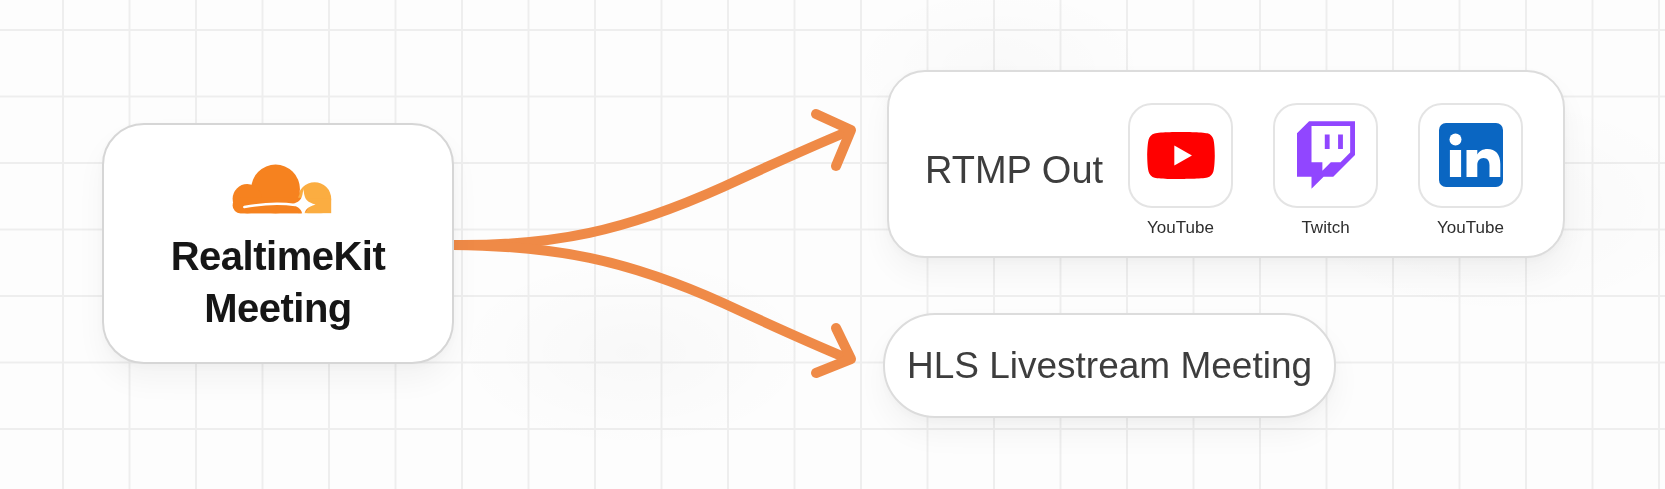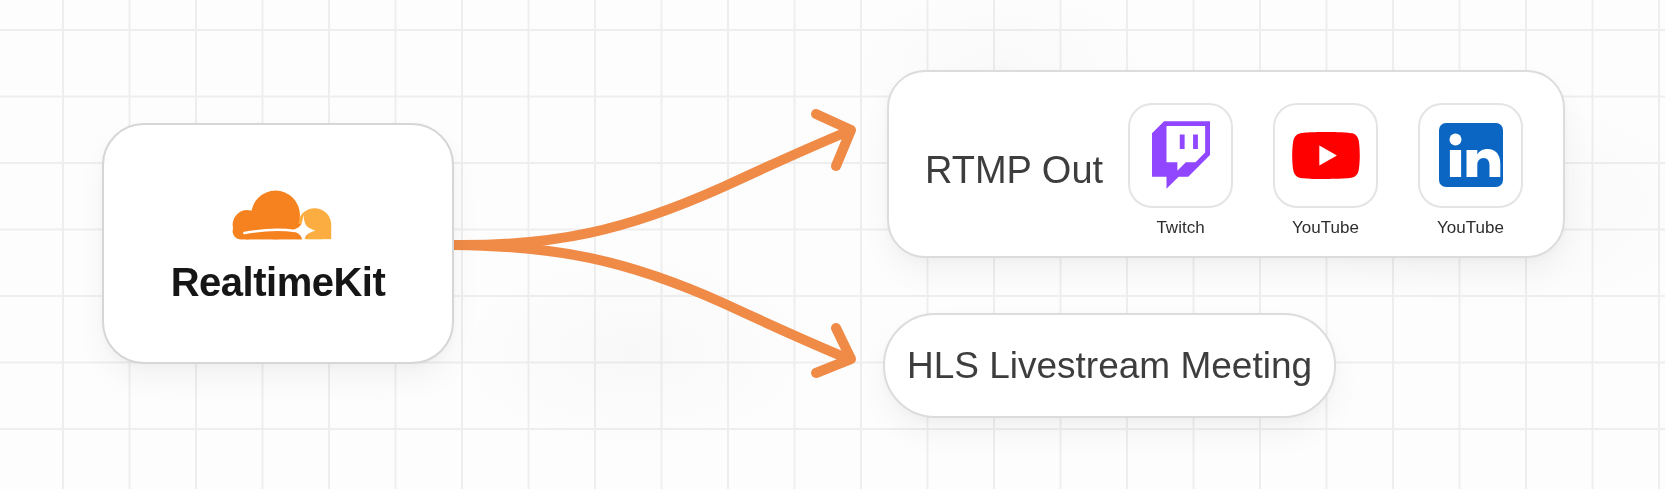--- a/index.html
+++ b/index.html
@@ -97,46 +97,47 @@
         <rect x="16" y="38" width="78" height="16" rx="8" fill="#F6821F"></rect>
       </g>
       <g>
         <path d="M28 47.5 C 50 43.5 66 43.5 80 45.5" stroke="#ffffff" stroke-width="2.6" stroke-linecap="round" fill="none"></path>
         <path d="M88.5 29 C 90 40 91 41.5 101 45 C 91 48.5 90 50 88.5 61 C 87 50 86 48.5 76 45 C 86 41.5 87 40 88.5 29 Z" fill="#ffffff"></path>
       </g>
       <rect x="0" y="54.5" width="125" height="2" fill="#ffffff"></rect>
     </svg>
     <div class="source-title">
       <div>RealtimeKit</div>
+      <div>Meeting</div>
     </div>
   </div>
 
   <div class="node rtmp">
     <div class="rtmp-label">RTMP Out</div>
     <div class="destinations">
+
+      <div class="destination">
+        <div class="icon-card">
+          <svg width="68" height="47" viewBox="0 0 159 110">
+            <path d="M155.3 17.2c-1.8-6.8-7.2-12.2-14-14C129 0 79.5 0 79.5 0S30 0 17.7 3.3c-6.8 1.8-12.2 7.2-14 14C.4 29.5.4 55 .4 55s0 25.5 3.3 37.8c1.8 6.8 7.2 12.2 14 14C30 110 79.5 110 79.5 110s49.5 0 61.8-3.3c6.8-1.8 12.2-7.2 14-14 3.3-12.3 3.3-37.8 3.3-37.8s0-25.4-3.3-37.7z" fill="#FF0000"></path>
+            <path fill="#ffffff" d="M63.9 78.6L105.1 55 63.9 31.4z"></path>
+          </svg>
+        </div>
+        <div class="destination-label">YouTube</div>
+      </div>
 
       <div class="destination">
         <div class="icon-card">
           <svg width="58" height="68" viewBox="0 0 2400 2800">
             <path fill="#ffffff" d="M2200 1300l-400 400h-400l-350 350v-350H600V200h1600z"></path>
             <path d="M500 0L0 500v1800h600v500l500-500h400l900-900V0H500zm1700 1300l-400 400h-400l-350 350v-350H600V200h1600v1100z" fill="#9146FF"></path>
             <path d="M1700 550h200v600h-200zm-550 0h200v600h-200z" fill="#9146FF"></path>
           </svg>
         </div>
         <div class="destination-label">Twitch</div>
-      </div>
-
-      <div class="destination">
-        <div class="icon-card">
-          <svg width="68" height="47" viewBox="0 0 159 110">
-            <path d="M155.3 17.2c-1.8-6.8-7.2-12.2-14-14C129 0 79.5 0 79.5 0S30 0 17.7 3.3c-6.8 1.8-12.2 7.2-14 14C.4 29.5.4 55 .4 55s0 25.5 3.3 37.8c1.8 6.8 7.2 12.2 14 14C30 110 79.5 110 79.5 110s49.5 0 61.8-3.3c6.8-1.8 12.2-7.2 14-14 3.3-12.3 3.3-37.8 3.3-37.8s0-25.4-3.3-37.7z" fill="#FF0000"></path>
-            <path fill="#ffffff" d="M63.9 78.6L105.1 55 63.9 31.4z"></path>
-          </svg>
-        </div>
-        <div class="destination-label">YouTube</div>
       </div>
 
       <div class="destination">
         <div class="icon-card">
           <svg width="64" height="64" viewBox="0 0 64 64">
             <rect width="64" height="64" rx="7" fill="#0A66C2"></rect>
             <circle cx="16.5" cy="16.5" r="6" fill="#ffffff"></circle>
             <rect x="10.9" y="27" width="11.2" height="27" fill="#ffffff"></rect>
             <path fill="#ffffff" d="M27.5 27h10.8v4.4c1.9-3.1 5.4-5.3 10.2-5.3 8 0 12.8 5.2 12.8 14.8V54H50.5V42.3c0-4.7-2.1-7.4-5.9-7.4-4 0-6.3 2.8-6.3 7.4V54H27.5z"></path>
           </svg>

